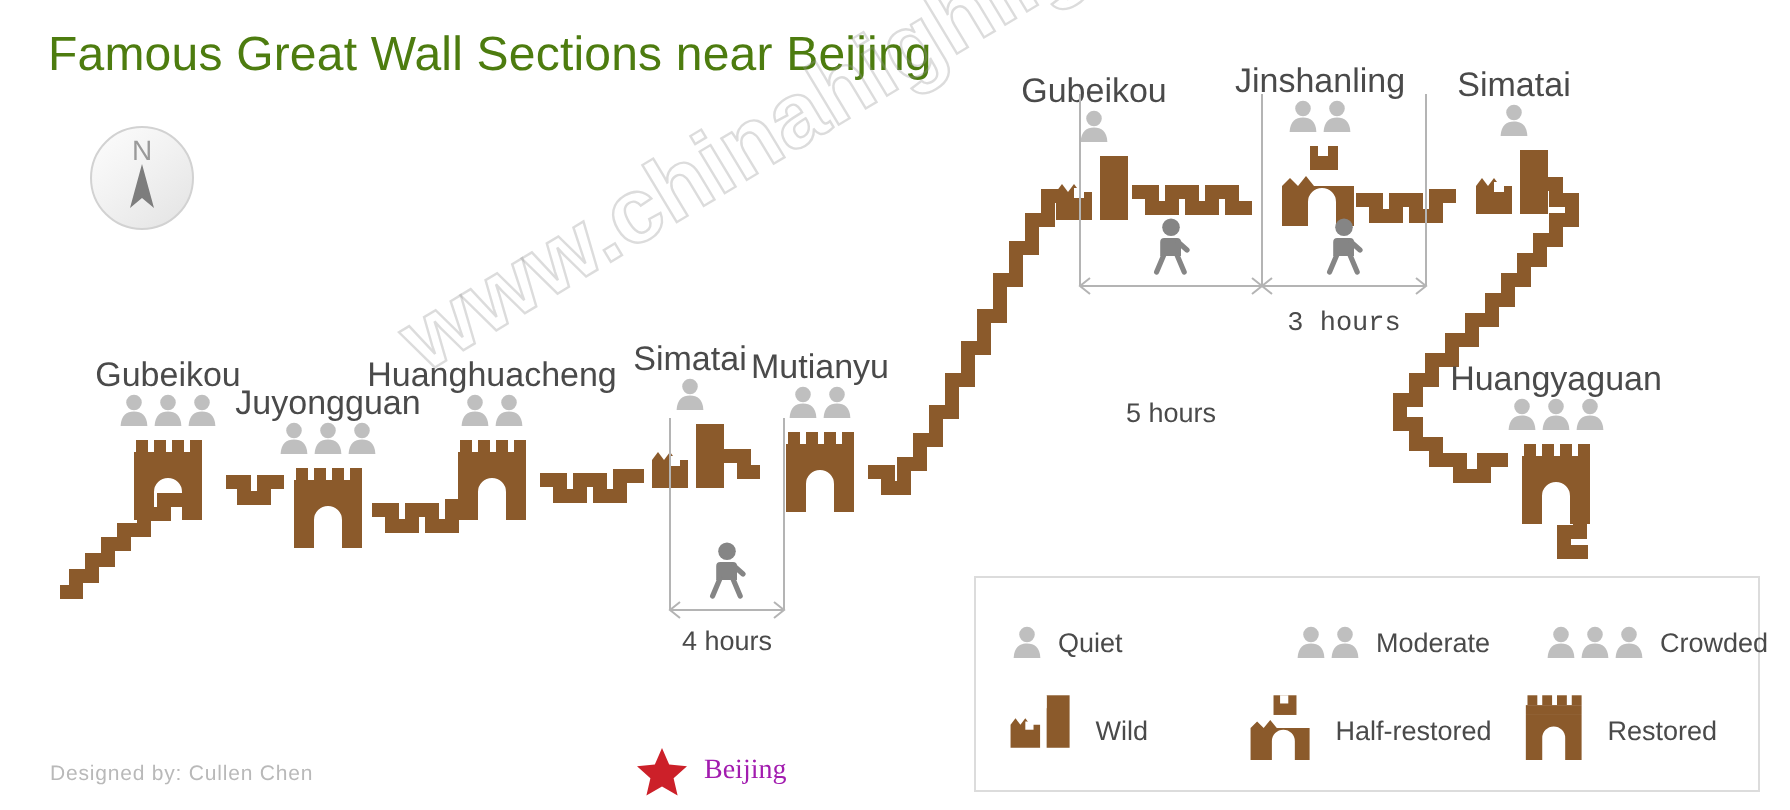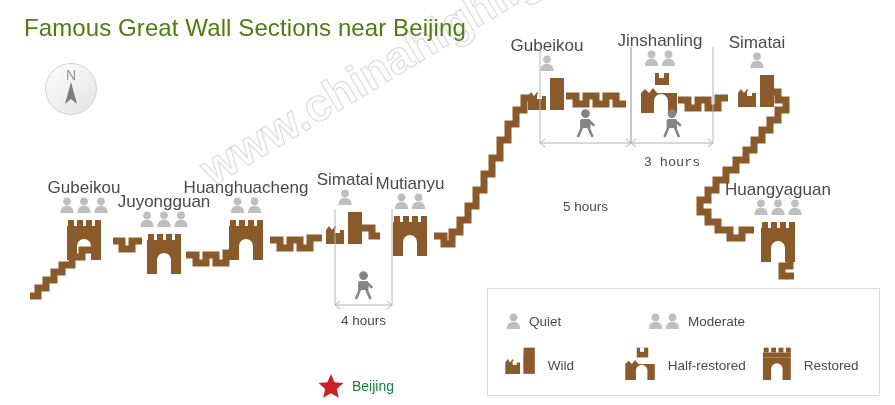--- a/index.html
+++ b/index.html
@@ -70,21 +70,21 @@
   }
   .lrow{position:absolute;left:0;right:0;height:40px;}
   .litem{position:absolute;display:flex;align-items:center;gap:8px;}
   .litem .ltext{font-size:13.5px;color:#4a4a4a;white-space:nowrap;}
 
   
   #beijing-key{
     position:absolute;left:318px;top:373px;
     display:flex;align-items:center;gap:8px;
   }
-  #beijing-key .btext{font-size:14px;color:#15803d;}
+  #beijing-key .btext{font-size:14px;color:#a21caf;font-family:Liberation Serif, serif;}
 
   
   #credit{
     position:absolute;left:25px;top:381px;
     font-size:10.5px;color:#b9b9b9;letter-spacing:.4px;white-space:nowrap;
   }
 </style>
 </head>
 <body>
 
@@ -385,20 +385,37 @@
               <circle cx="7.5" cy="4.4" r="4" fill="#BFBFBF"></circle>
               <path d="M0.6,16.5 C0.9,11.0 3.6,9.0 7.5,9.0 C11.4,9.0 14.1,11.0 14.4,16.5 Z" fill="#BFBFBF"></path>
             </svg>
             <svg width="15" height="16.5" viewBox="0 0 15 17">
               <circle cx="7.5" cy="4.4" r="4" fill="#BFBFBF"></circle>
               <path d="M0.6,16.5 C0.9,11.0 3.6,9.0 7.5,9.0 C11.4,9.0 14.1,11.0 14.4,16.5 Z" fill="#BFBFBF"></path>
             </svg>
           </span>
           <span class="ltext">Moderate</span>
         </div>
+        <div class="litem" style="left: 285px; top: 6px;">
+          <span style="display:flex;gap:2px;align-items:flex-end;">
+            <svg width="15" height="16.5" viewBox="0 0 15 17">
+              <circle cx="7.5" cy="4.4" r="4" fill="#BFBFBF"></circle>
+              <path d="M0.6,16.5 C0.9,11.0 3.6,9.0 7.5,9.0 C11.4,9.0 14.1,11.0 14.4,16.5 Z" fill="#BFBFBF"></path>
+            </svg>
+            <svg width="15" height="16.5" viewBox="0 0 15 17">
+              <circle cx="7.5" cy="4.4" r="4" fill="#BFBFBF"></circle>
+              <path d="M0.6,16.5 C0.9,11.0 3.6,9.0 7.5,9.0 C11.4,9.0 14.1,11.0 14.4,16.5 Z" fill="#BFBFBF"></path>
+            </svg>
+            <svg width="15" height="16.5" viewBox="0 0 15 17">
+              <circle cx="7.5" cy="4.4" r="4" fill="#BFBFBF"></circle>
+              <path d="M0.6,16.5 C0.9,11.0 3.6,9.0 7.5,9.0 C11.4,9.0 14.1,11.0 14.4,16.5 Z" fill="#BFBFBF"></path>
+            </svg>
+          </span>
+          <span class="ltext">Crowded</span>
+        </div>
       </div>
     <div class="lrow" id="legend-row-wall" style="top:55px;">
         <div class="litem" style="left: 14px; top: 2px;">
           <span><svg width="37.72" height="34.44" viewBox="0 0 46 42">
               <rect x="26" y="2" width="14" height="32" fill="#8B5A2B"></rect>
               <path d="M26,2 l-4,4 l4,4 z" fill="#ffffff"></path>
               <path d="M4,20 l3,-4 l3,4 l3,-4 l3,4 h6 v14 h-18 z" fill="#8B5A2B"></path>
               <rect x="13" y="18" width="5" height="5" fill="#ffffff"></rect>
             </svg></span>
           <span class="ltext">Wild</span>
@@ -425,14 +442,15 @@
       </div>
   </div>
 
   <div id="beijing-key">
     <svg width="26" height="26" viewBox="0 0 26 26">
       <polygon points="13,1 16.6,9.3 25.5,10.1 18.8,16.1 20.8,24.8 13,20.2 5.2,24.8 7.2,16.1 0.5,10.1 9.4,9.3" fill="#CC2029"></polygon>
     </svg>
     <span class="btext">Beijing</span>
   </div>
 
+  <div id="credit">Designed by: Cullen Chen</div>
 
 </div>
 
 </body></html>

